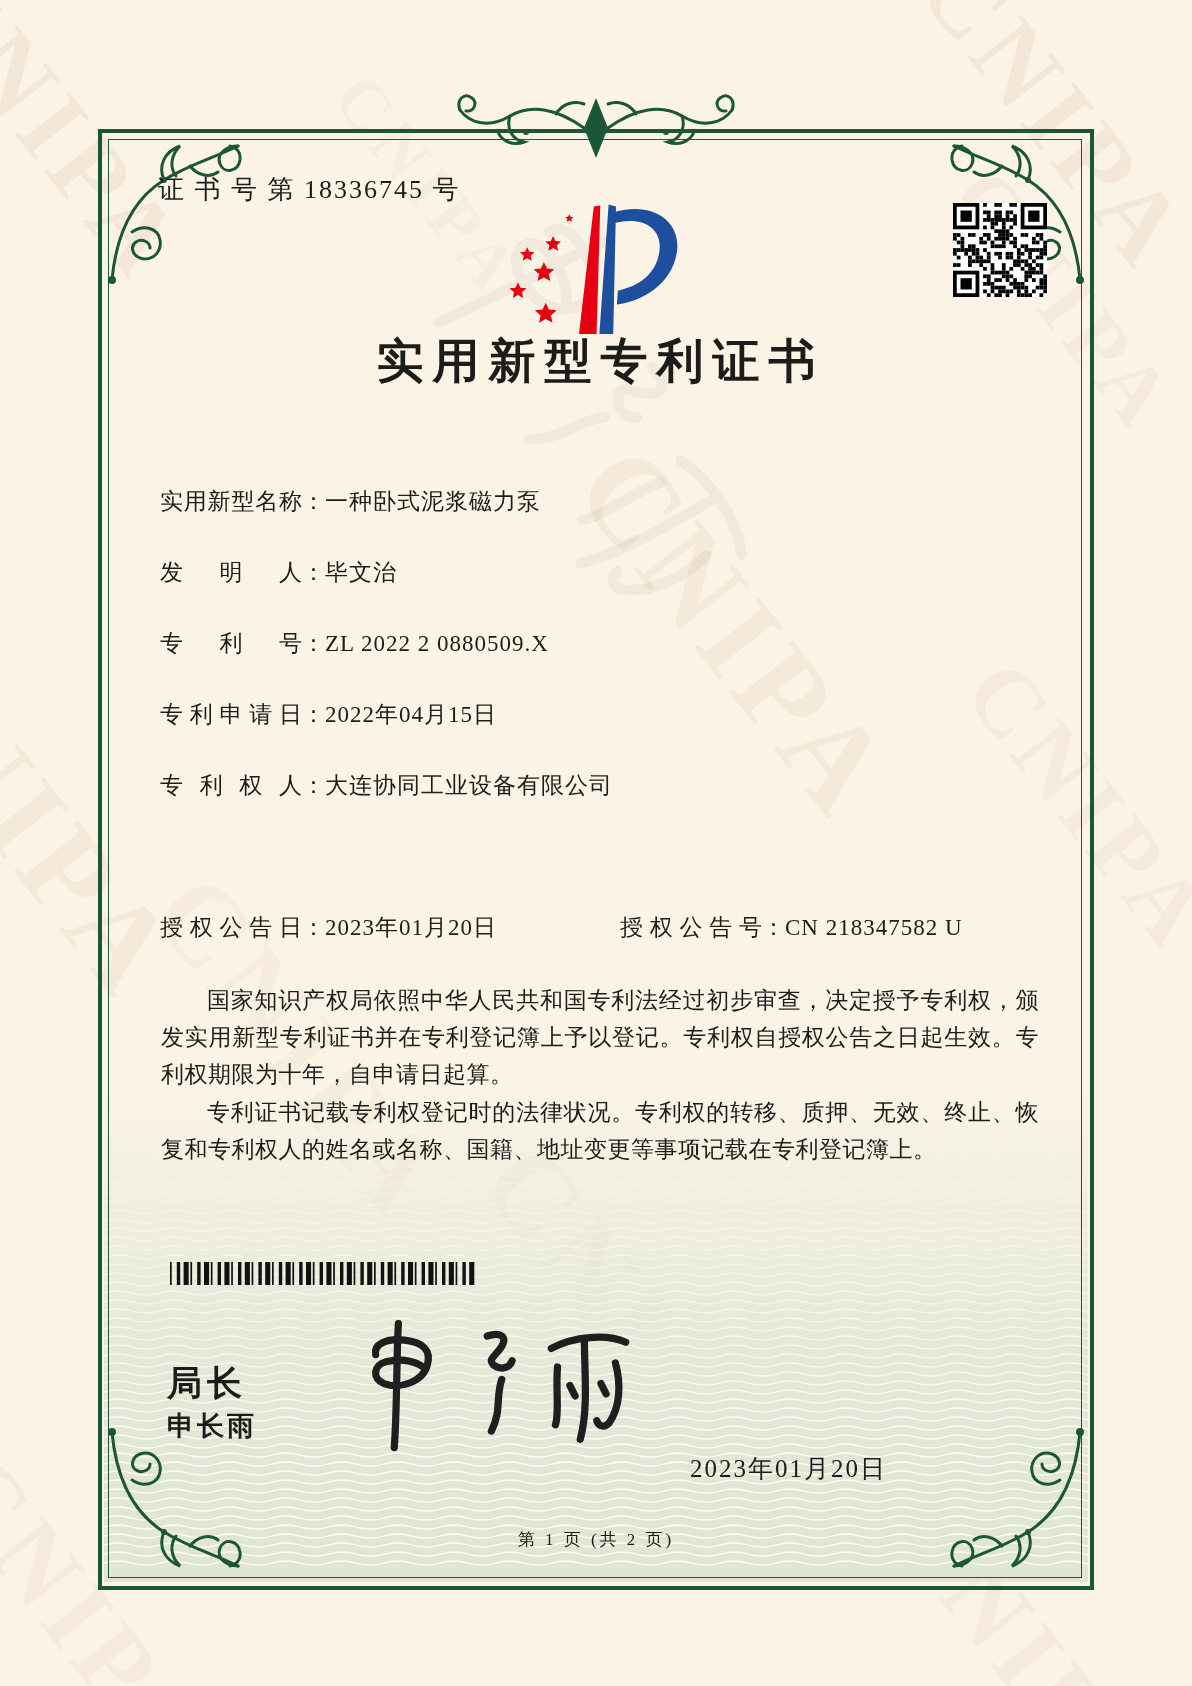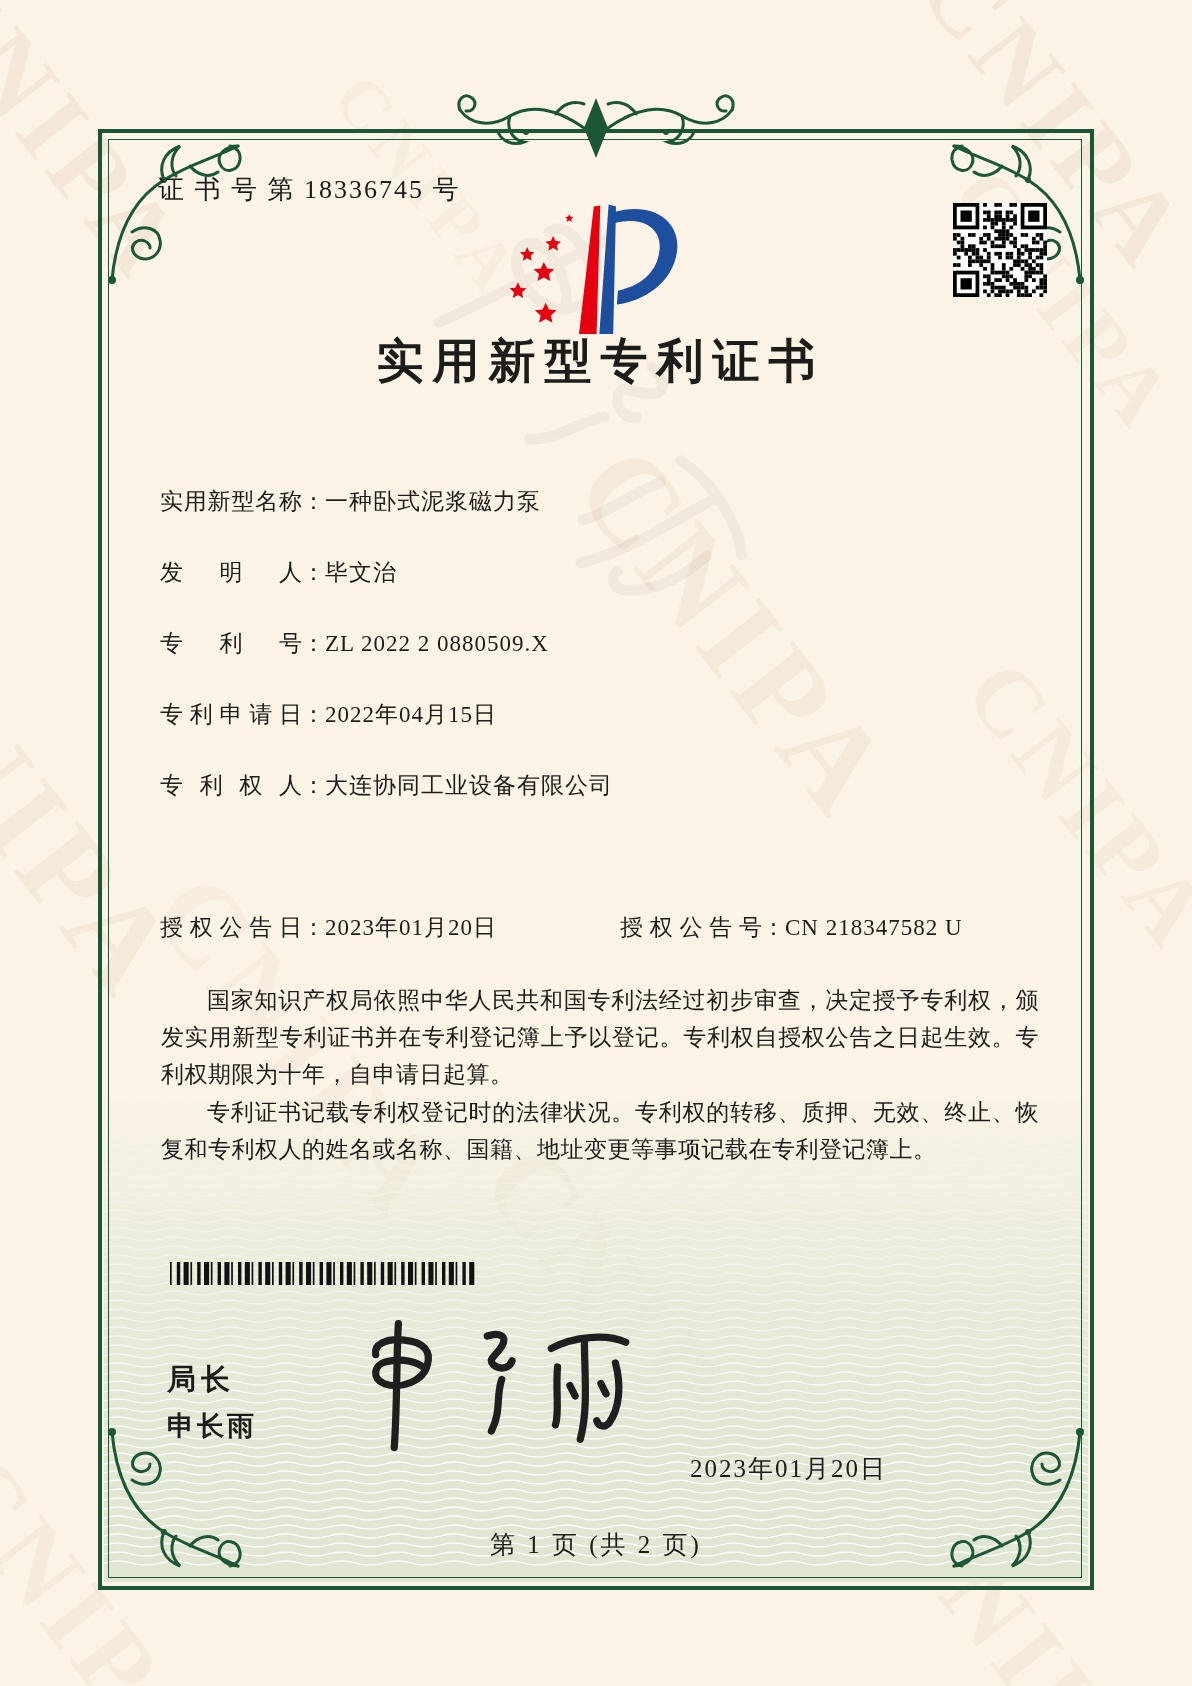--- a/index.html
+++ b/index.html
@@ -64,34 +64,34 @@
   .fpair2{position:absolute;left:460px;top:0;}
   .body-text{
     position:absolute;left:160px;top:981px;width:880px;
     font-size:23px;line-height:37px;text-align:justify;
   }
   .body-text p{margin:1px;text-indent:2em;letter-spacing:0.5px;}
   .barcode{position:absolute;left:170px;top:1262px;}
   .signer-title{
     position:absolute;left:167px;top:1360px;
     font-family:"Liberation Sans","DejaVu Sans",sans-serif;
-    font-weight:600;font-size:29px;letter-spacing:5px;
+    font-weight:600;font-size:35px;letter-spacing:5px;
   }
   .signer-name{
     position:absolute;left:167px;top:1408px;
     font-family:"Liberation Sans","DejaVu Sans",sans-serif;
     font-weight:600;font-size:27px;letter-spacing:3px;
   }
   .signature{position:absolute;left:355px;top:1305px;}
   .sig-ghost{
     position:absolute;left:600px;top:170px;opacity:0.05;
     transform:rotate(62deg) scale(1.5);transform-origin:left top;z-index:0;
   }
   .issue-date{position:absolute;left:690px;top:1452px;font-size:25px;letter-spacing:2px;}
-  .page-info{position:absolute;left:0;top:1528px;width:100%;text-align:center;font-size:25px;letter-spacing:3px;}
+  .page-info{position:absolute;left:0;top:1528px;width:100%;text-align:center;font-size:17px;letter-spacing:3px;}
   .cont-note{position:absolute;left:0;top:1610px;width:100%;text-align:center;font-size:21px;letter-spacing:7px;text-indent:7px;}
   .logo-red{fill:var(--logo-red,#e60012);}
   .logo-blue{fill:var(--logo-blue,#1e4f9f);}
   .orn{fill:none;stroke:var(--border-green,#1b5737);stroke-width:3;stroke-linecap:round;}
   .orn-fill{fill:var(--border-green,#1b5737);stroke:none;}
 </style>
 </head>
 <body>
 
 <div class="page">

